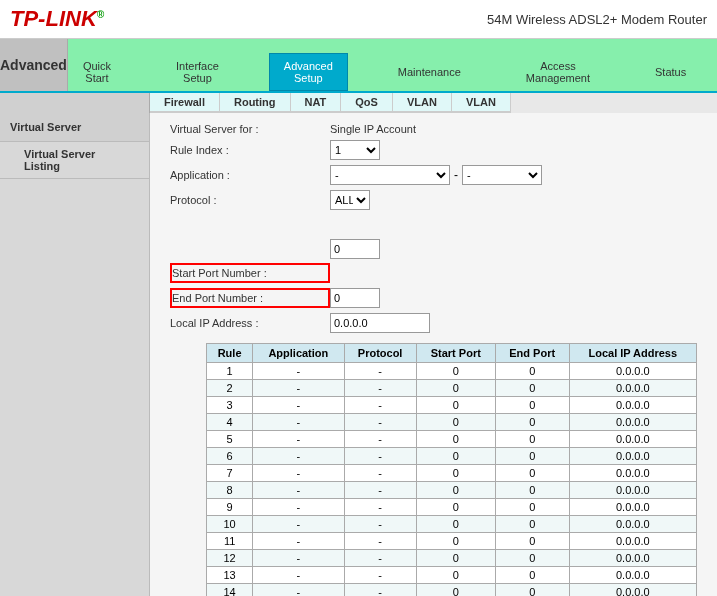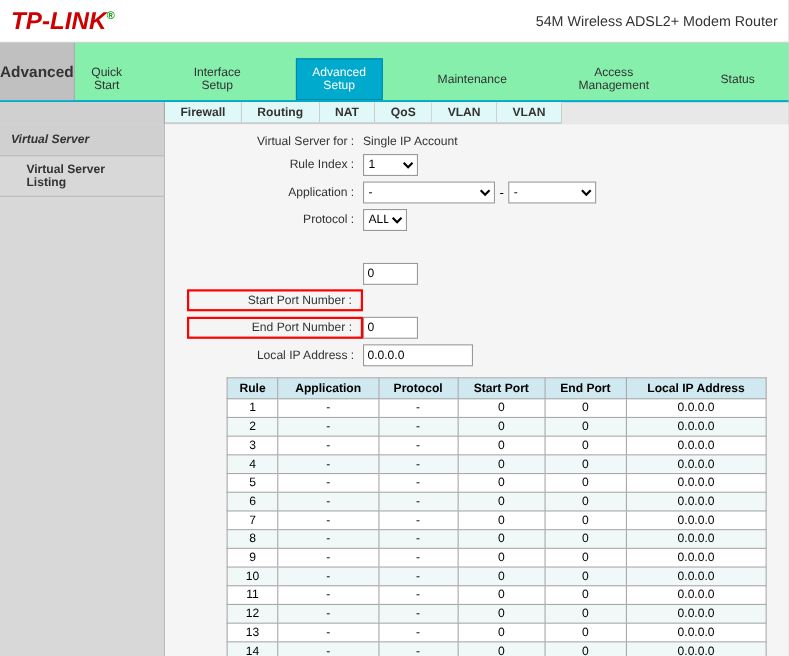--- a/index.html
+++ b/index.html
@@ -22,29 +22,29 @@
 
     
     #sub-nav { background: #fff; display: flex; margin-left: 150px; border-bottom: 2px solid #ccc; font-weight: bold; }
     .sub-nav-item { padding: 3px 14px; font-size: 11px; color: #333; cursor: pointer; background: #e0f8f8; border-right: 1px solid #ccc; }
 
     
     #main { display: flex; background: #f0f0f0; min-height: 480px; }
 
     
     #sidebar { width: 150px; background: #d8d8d8; border-right: 1px solid #bbb; padding: 0; }
-    .sidebar-section { padding: 8px 10px; font-size: 11px; font-weight: bold; color: #333; background: #d0d0d0; border-bottom: 1px solid #bbb; font-style: italic; }
+    .sidebar-section { padding: 8px 10px; font-size: 11px; font-weight: bold; color: #333; background: #d0d0d0; border-bottom: 1px solid #bbb; }
 
     
     #content { flex: 1; padding: 10px 20px; background: #f5f5f5; }
 
     
     .form-section { margin-bottom: 10px; }
     .form-row { display: flex; align-items: center; margin-bottom: 5px; }
-    .form-label { text-align: right; width: 160px; padding-right: 8px; font-size: 11px; color: #333; }
+    .form-label { text-align: left; width: 160px; padding-right: 8px; font-size: 11px; color: #333; }
     .form-value { font-size: 11px; color: #333; }
     .form-input { border: 1px solid #999; font-size: 11px; padding: 1px 3px; height: 20px; }
     .form-select { border: 1px solid #999; font-size: 11px; height: 20px; background: #fff; }
 
     
     #virtual-server-listing { margin-top: 10px; margin-left: 36px; }
     table.data-table { width: 100%; border-collapse: collapse; font-size: 11px; }
     table.data-table th { background: #d0e8f0; border: 1px solid #aaa; padding: 3px 6px; text-align: center; font-weight: bold; }
     table.data-table td { border: 1px solid #aaa; padding: 2px 6px; text-align: center; background: #fff; }
     table.data-table tr:nth-child(even) td { background: #f0f8f8; }

